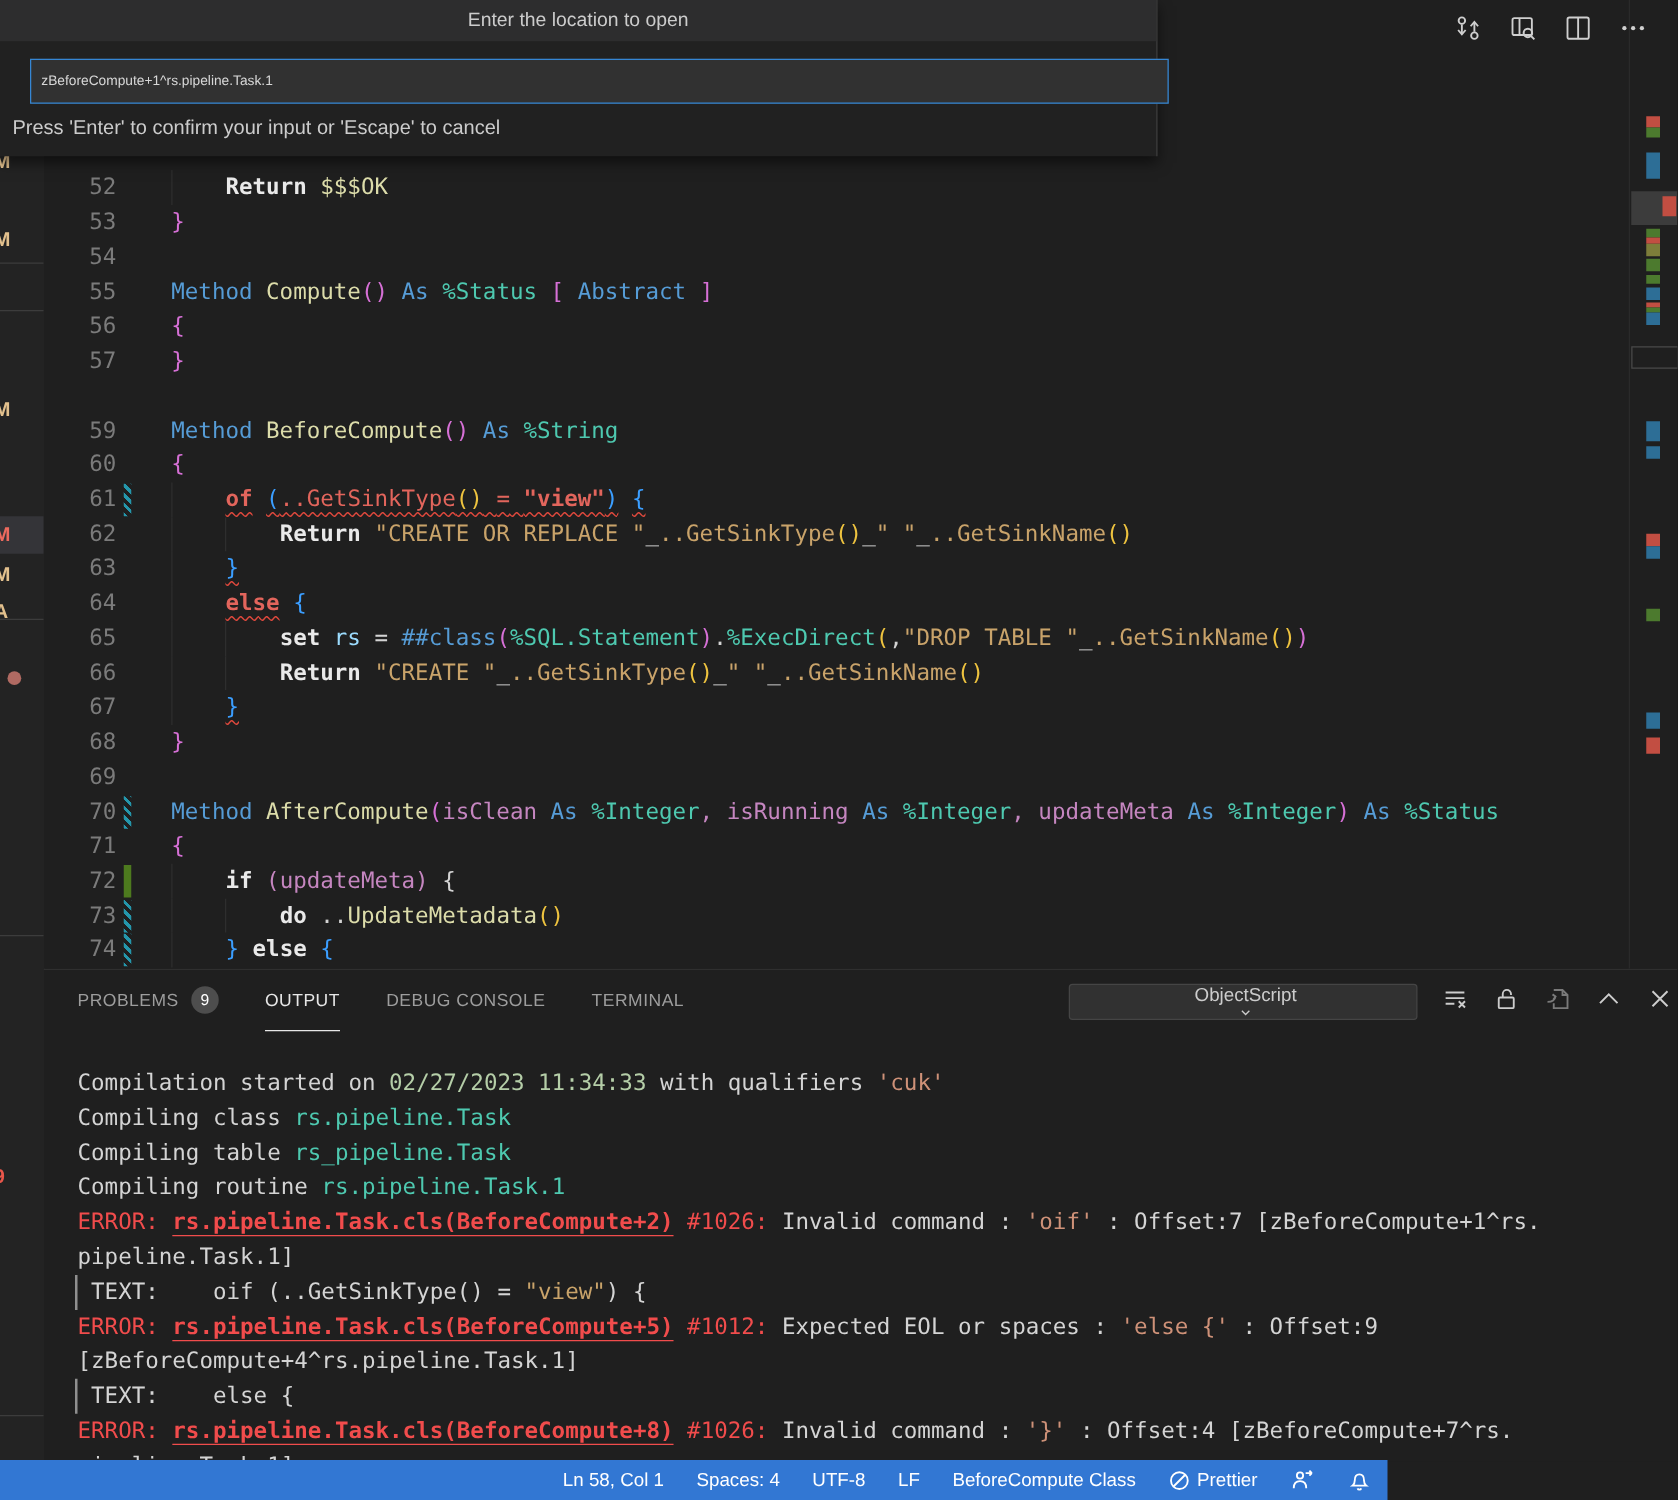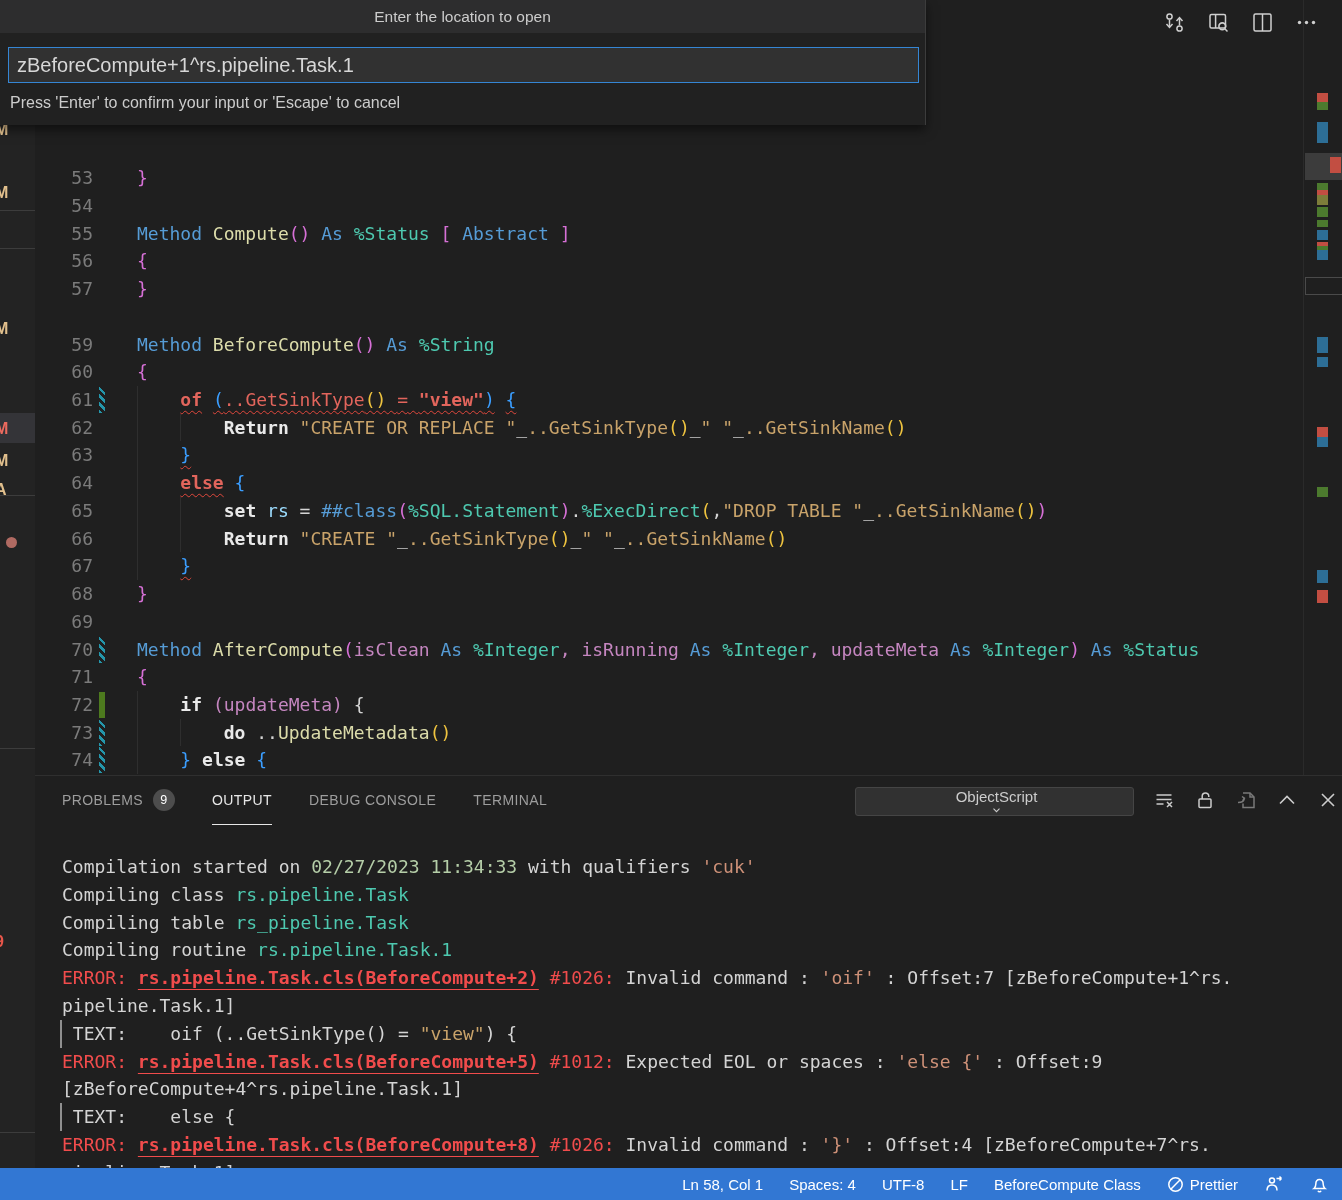--- a/index.html
+++ b/index.html
@@ -39,22 +39,22 @@
   .rview{position:absolute;left:1px;width:37px;background:rgba(121,121,121,.32);}
   .rbox{position:absolute;left:1px;width:36px;border:1px solid #4a4a4a;}
 
   
   #quickinput{position:absolute;left:0;top:0;width:925px;background:#212121;z-index:30;
     box-shadow:0 5px 10px rgba(0,0,0,.5);border-right:1px solid #3c3c3c;}
   #qi-title{height:33px;background:#2d2d2e;color:#cccccc;font-size:15.5px;display:flex;
     align-items:center;justify-content:center;}
   #qi-body{padding:14px 8px 13px 8px;}
   #qi-input{display:block;width:893px;height:34px;background:#313131;border:1.5px solid #3586d4;
-    color:#d7d7d7;font-size:20px;padding:0 8px;outline:none;box-sizing:content-box;
-    font-family:"Liberation Sans",sans-serif;}
+    color:#d7d7d7;font-size:11px;padding:0 8px;outline:none;box-sizing:content-box;
+    font-family:"Liberation Sans",sans-serif;margin-left:16px;}
   #qi-hint{margin-top:11px;color:#cccccc;font-size:16px;padding-left:2px;}
 
   
   #ed-actions{position:absolute;top:11px;right:24px;display:flex;gap:21px;align-items:center;z-index:5;}
   #ed-actions svg{display:block;}
 
   
   #panel{position:absolute;left:35px;top:775px;width:1307px;height:393px;background:#1f1f1f;
     border-top:1px solid #2f2f2f;overflow:hidden;}
   #ptabs{position:absolute;left:27px;top:0;height:48px;display:flex;gap:37px;align-items:center;}
@@ -69,21 +69,21 @@
     padding:0 10px 0 14px;cursor:pointer;flex-direction:column;}
   .picon{margin-left:19px;cursor:pointer;}
   #out{position:absolute;left:0;top:48px;width:1307px;height:345px;}
   .orow{position:absolute;white-space:pre;font:18px "DejaVu Sans Mono",monospace;line-height:27.8px;}
   .orow.bar{border-left:2px solid #8f8f8f;}
   .o{color:#d4d4d4}.odate{color:#b5cea8}.ostr{color:#ce9178}.ocls{color:#4ec9b0}
   .oerr{color:#f14c4c}.ostr2{color:#c9a36a}
   .olink{color:#f14c4c;text-decoration:underline;text-underline-offset:5px;cursor:pointer;font-weight:bold;}
 
   
-  #statusbar{position:absolute;left:0;top:1168px;width:1342px;height:32px;background:#3277d3;
+  #statusbar{position:absolute;left:0;top:1168px;width:1110px;height:32px;background:#3277d3;
     display:flex;align-items:center;justify-content:flex-end;gap:0;color:#ffffff;font-size:15px;}
   .sitem{display:flex;align-items:center;gap:6px;padding:0 13px;height:32px;cursor:pointer;}
   #statusbar svg{display:block;}
 </style>
 </head>
 <body>
 
 <div id="app">
 
   <div id="strip">
@@ -97,20 +97,25 @@
       <span class="strip-badge" style="top: 933px; color: rgb(232, 86, 74);">9</span>
       <div class="strip-div" style="top: 210px;"></div>
       <div class="strip-div" style="top: 248px;"></div>
       <div class="strip-div" style="top: 495px;"></div>
       <div class="strip-div" style="top: 748px;"></div>
       <div class="strip-div" style="top: 1132px;"></div>
       <div class="strip-dot" style="top: 537px;"></div>
     </div>
 
   <div id="editor">
+      <div class="row" style="top: 136.4px;">
+        <span class="lnum">52</span>
+        <div class="guide" style="left: 102px;"></div>
+        <span class="codetxt">    <span class="kwb">Return </span><span class="macro">$$$OK</span></span>
+      </div>
       <div class="row" style="top: 164.13px;">
         <span class="lnum">53</span>
         <span class="codetxt"><span class="p1">}</span></span>
       </div>
       <div class="row" style="top: 191.86px;">
         <span class="lnum">54</span>
         <span class="codetxt"></span>
       </div>
       <div class="row" style="top: 219.59px;">
         <span class="lnum">55</span>

